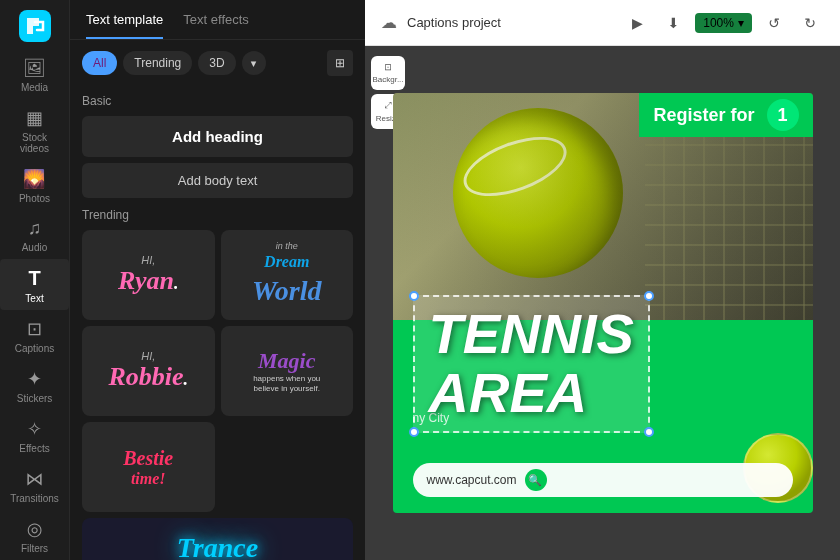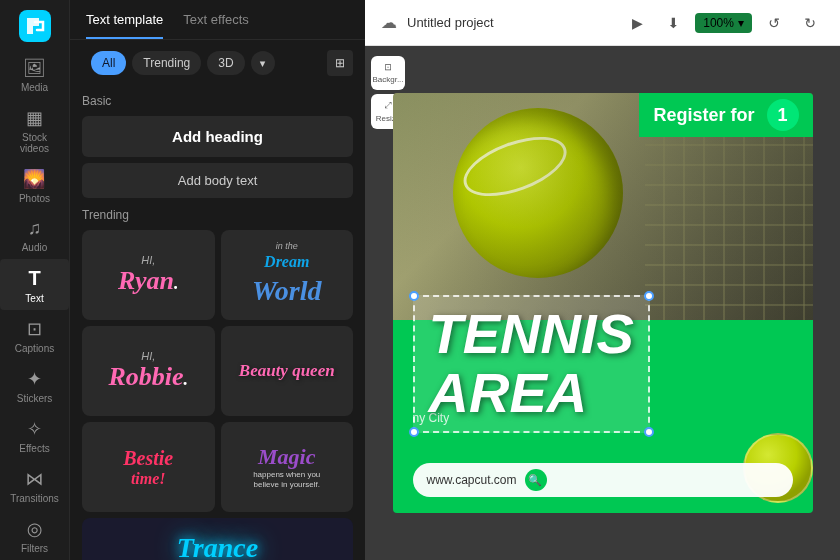--- a/index.html
+++ b/index.html
@@ -97,22 +97,21 @@
     }
     .filter-btn {
       padding: 4px 10px;
       border-radius: 14px;
       font-size: 12px;
       cursor: pointer;
       border: 1px solid transparent;
     }
     .filter-btn.active {
       background: #4a9eff;
-      color: #0f172a;
-      margin-left: 9px;
+      color: #701a75;
     }
     .filter-btn:not(.active) {
       background: #2a2a2a;
       color: #ccc;
     }
     .filter-chevron {
       background: #2a2a2a;
       border-radius: 50%;
       width: 24px;
       height: 24px;
@@ -549,51 +548,48 @@
       </div>
 
       <div class="trending-item">
         <div style="text-align:center;">
           <div style="font-size:11px;color:#aaa;font-style:italic;">HI,</div>
           <div style="font-size:26px;font-weight:900;font-style:italic;font-family:serif;">
             <span style="color:#ff69b4;">Robbie</span><span style="color:#fff;font-size:18px;">.</span>
           </div>
         </div>
       </div>
+
       <div class="trending-item">
-        <div style="font-size:17px;font-weight:900;color:#ff69b4;font-style:italic;font-family:serif;text-shadow:1px 1px 4px rgba(0,0,0,0.5);">Beauty queen</div>
-      </div>
-
+        <div style="text-align:center;padding:6px;">
+          <div style="font-size:22px;font-weight:900;color:#9b4dca;font-style:italic;font-family:serif;">Magic</div>
+          <div style="font-size:8px;color:#ccc;line-height:1.3;">happens when you<br>believe in yourself.</div>
+        </div>
+      </div>
       <div class="trending-item">
         <div style="text-align:center;font-style:italic;font-family:serif;">
           <div style="font-size:20px;font-weight:900;color:#ff3366;">Bestie</div>
           <div style="font-size:16px;font-weight:900;color:#ff3366;">time!</div>
         </div>
       </div>
-      <div class="trending-item">
-        <div style="text-align:center;padding:6px;">
-          <div style="font-size:22px;font-weight:900;color:#9b4dca;font-style:italic;font-family:serif;">Magic</div>
-          <div style="font-size:8px;color:#ccc;line-height:1.3;">happens when you<br>believe in yourself.</div>
-        </div>
-      </div>
     </div>
 
     <div style="margin-top:6px;">
       <div class="trending-item" style="height:60px;background:#1a1a2e;">
         <div style="font-size:28px;font-weight:900;color:#00cfff;font-style:italic;text-shadow:0 0 12px #00cfff,0 0 24px #00cfff;font-family:serif;">Trance</div>
       </div>
     </div>
   </div>
 </div>
 
 <div class="main-area">
 
   <div class="topbar">
     <span class="topbar-cloud">☁</span>
-    <span class="topbar-title">Untitled project</span>
+    <span class="topbar-title">Captions project</span>
     <div class="topbar-controls">
       <div class="topbar-btn">▶</div>
       <div class="topbar-btn">⬇</div>
       <div class="zoom-control">
         <span>100%</span>
         <span>▾</span>
       </div>
       <div class="topbar-btn">↺</div>
       <div class="topbar-btn">↻</div>
     </div>

